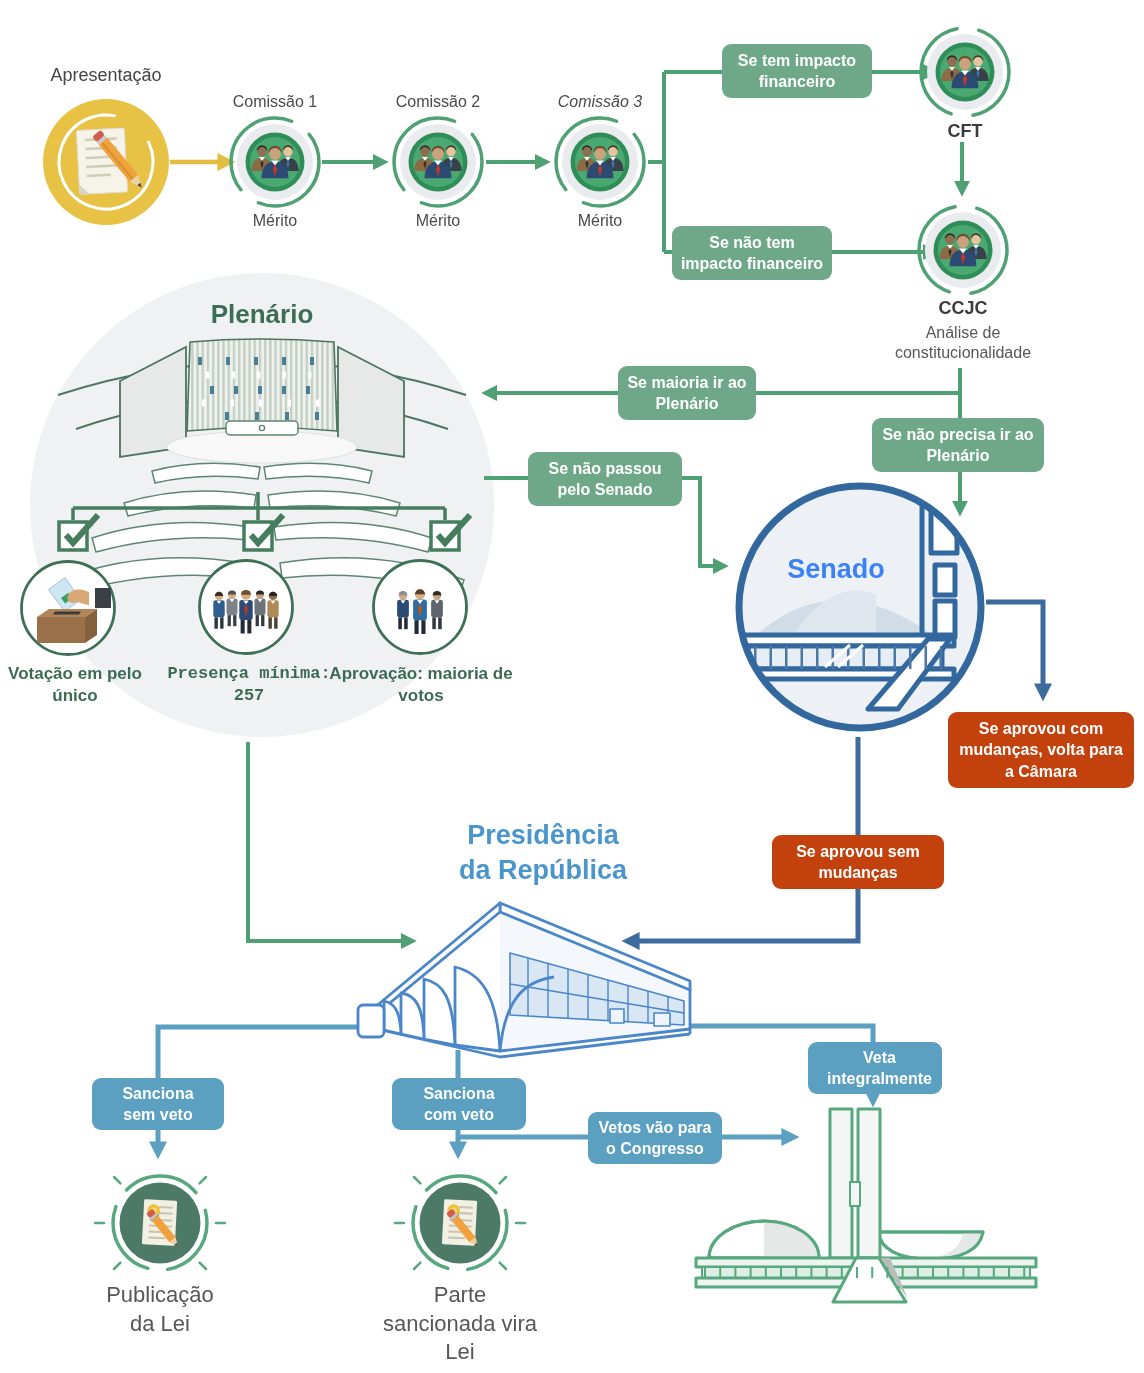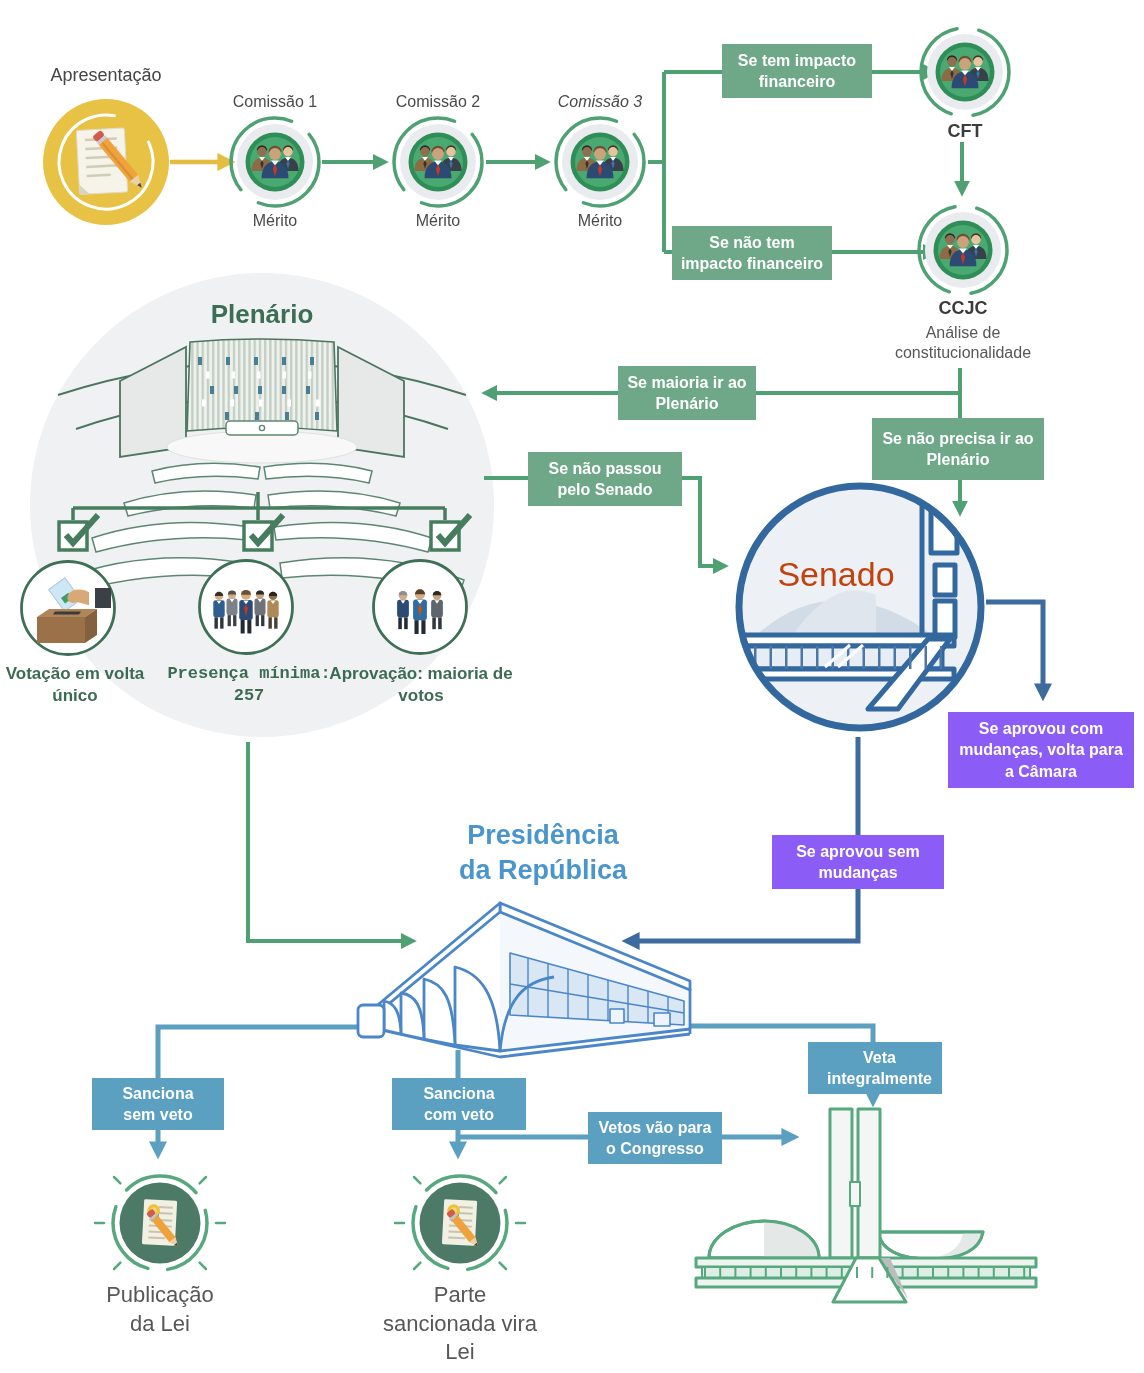--- a/index.html
+++ b/index.html
@@ -5,33 +5,33 @@
   html,body{margin:0;padding:0;background:#ffffff;}
   .canvas{position:relative;width:1144px;height:1373px;background:#fff;overflow:hidden;
           font-family:"Liberation Sans",sans-serif;}
   svg{display:block;overflow:visible;}
   .connectors{position:absolute;left:0;top:0;z-index:2;}
   .bgcircle{position:absolute;border-radius:50%;background:#f0f1f3;z-index:0;}
   .illus{position:absolute;z-index:1;}
   .node{position:absolute;z-index:3;}
   .box{position:absolute;z-index:4;display:flex;align-items:center;justify-content:center;
        text-align:center;color:#fff;font-weight:700;font-size:16px;line-height:1.32;
-       box-sizing:border-box;padding:4px 8px;}
+       box-sizing:border-box;padding:4px 8px;border-radius:9px;}
   .box.g{background:#6fa888;}
-  .box.db{background:#8b5cf6;}
+  .box.db{background:#c2410c;}
   .box.lb{background:#5ba0c0;}
   .lbl{position:absolute;z-index:4;text-align:center;line-height:1.25;}
   .lbl.plain{color:#4a4a4c;font-size:16px;}
   .lbl.big{color:#454548;font-size:18px;}
   .lbl.dark{color:#3b3b3d;font-size:18px;font-weight:700;}
   .lbl.gray{color:#57575a;font-size:16px;}
   .lbl.gray17{color:#57575a;font-size:22px;line-height:1.3;}
   .lbl.greenb{color:#3c6b54;font-size:17px;font-weight:700;line-height:1.3;}
   .title-plenario{color:#3c6e55;font-size:26px;font-weight:700;}
-  .title-senado{color:#c2410c;font-size:34px;font-weight:400;}
+  .title-senado{color:#3b82f6;font-size:27px;font-weight:700;}
   .title-presid{color:#4a96cc;font-size:27px;font-weight:700;line-height:1.3;}
 </style>
 </head>
 <body>
 
 <div class="canvas">
 
   <svg width="0" height="0" style="position:absolute">
     <defs>
       <g id="ppl3">
@@ -357,21 +357,21 @@
         <use href="#ppl5"></use>
       </g>
   </svg>
   <svg class="node" style="left:370px;top:557px;" width="100" height="100" viewBox="-50 -50 100 100">
     <circle r="46.5" fill="#ffffff" stroke="#3e6f57" stroke-width="2.8"></circle>
     <g transform="translate(0,8)">
         <use href="#ppl3row"></use>
       </g>
   </svg>
 
-  <div class="lbl greenb" style="left:0px;top:663px;width:150px;">Votação em volta único</div>
+  <div class="lbl greenb" style="left:0px;top:663px;width:150px;">Votação em pelo único</div>
   <div class="lbl greenb" style="left:156px;top:663px;width:186px;font-family:Liberation Mono, monospace;">Presença mínima: 257</div>
   <div class="lbl greenb" style="left:323px;top:663px;width:196px;">Aprovação: maioria de votos</div>
 
   <svg class="node" style="left:730px;top:477px;" width="260" height="260" viewBox="0 0 260 260">
     <defs>
         <clipPath id="senCl">
           <circle cx="130" cy="130" r="121"></circle>
         </clipPath>
       </defs>
     <circle cx="130" cy="130" r="121" fill="#edf1f6"></circle>
@@ -455,21 +455,21 @@
     </svg>
   <svg class="node" style="left:390px;top:1153px;" width="140" height="140" viewBox="-70 -70 140 140">
       <use href="#certIcon"></use>
     </svg>
   <div class="lbl gray17" style="left:95px;top:1281px;width:130px;">Publicação da Lei</div>
   <div class="lbl gray17" style="left:375px;top:1281px;width:170px;">Parte sancionada vira Lei</div>
 
   <div class="box g" style="left:722px;top:44px;width:150px;height:54px;">Se tem impacto financeiro</div>
   <div class="box g" style="left:672px;top:226px;width:160px;height:54px;">Se não tem impacto financeiro</div>
   <div class="box g" style="left:618px;top:366px;width:138px;height:54px;">Se maioria ir ao Plenário</div>
-  <div class="box g" style="left:872px;top:418px;width:172px;height:62px;">Se não precisa ir ao Plenário</div>
+  <div class="box g" style="left:872px;top:418px;width:172px;height:54px;">Se não precisa ir ao Plenário</div>
   <div class="box g" style="left:528px;top:452px;width:154px;height:54px;">Se não passou pelo Senado</div>
   <div class="box db" style="left:948px;top:712px;width:186px;height:76px;">Se aprovou com mudanças, volta para a Câmara</div>
   <div class="box db" style="left:772px;top:835px;width:172px;height:54px;padding:4px 14px;">Se aprovou sem mudanças</div>
   <div class="box lb" style="left:92px;top:1078px;width:132px;height:52px;padding:4px 18px;">Sanciona sem veto</div>
   <div class="box lb" style="left:392px;top:1078px;width:134px;height:52px;padding:4px 18px;">Sanciona com veto</div>
   <div class="box lb" style="left:808px;top:1042px;width:134px;height:52px;padding-left:17px;">Veta integralmente</div>
   <div class="box lb" style="left:588px;top:1112px;width:134px;height:52px;">Vetos vão para o Congresso</div>
 
 </div>
 

